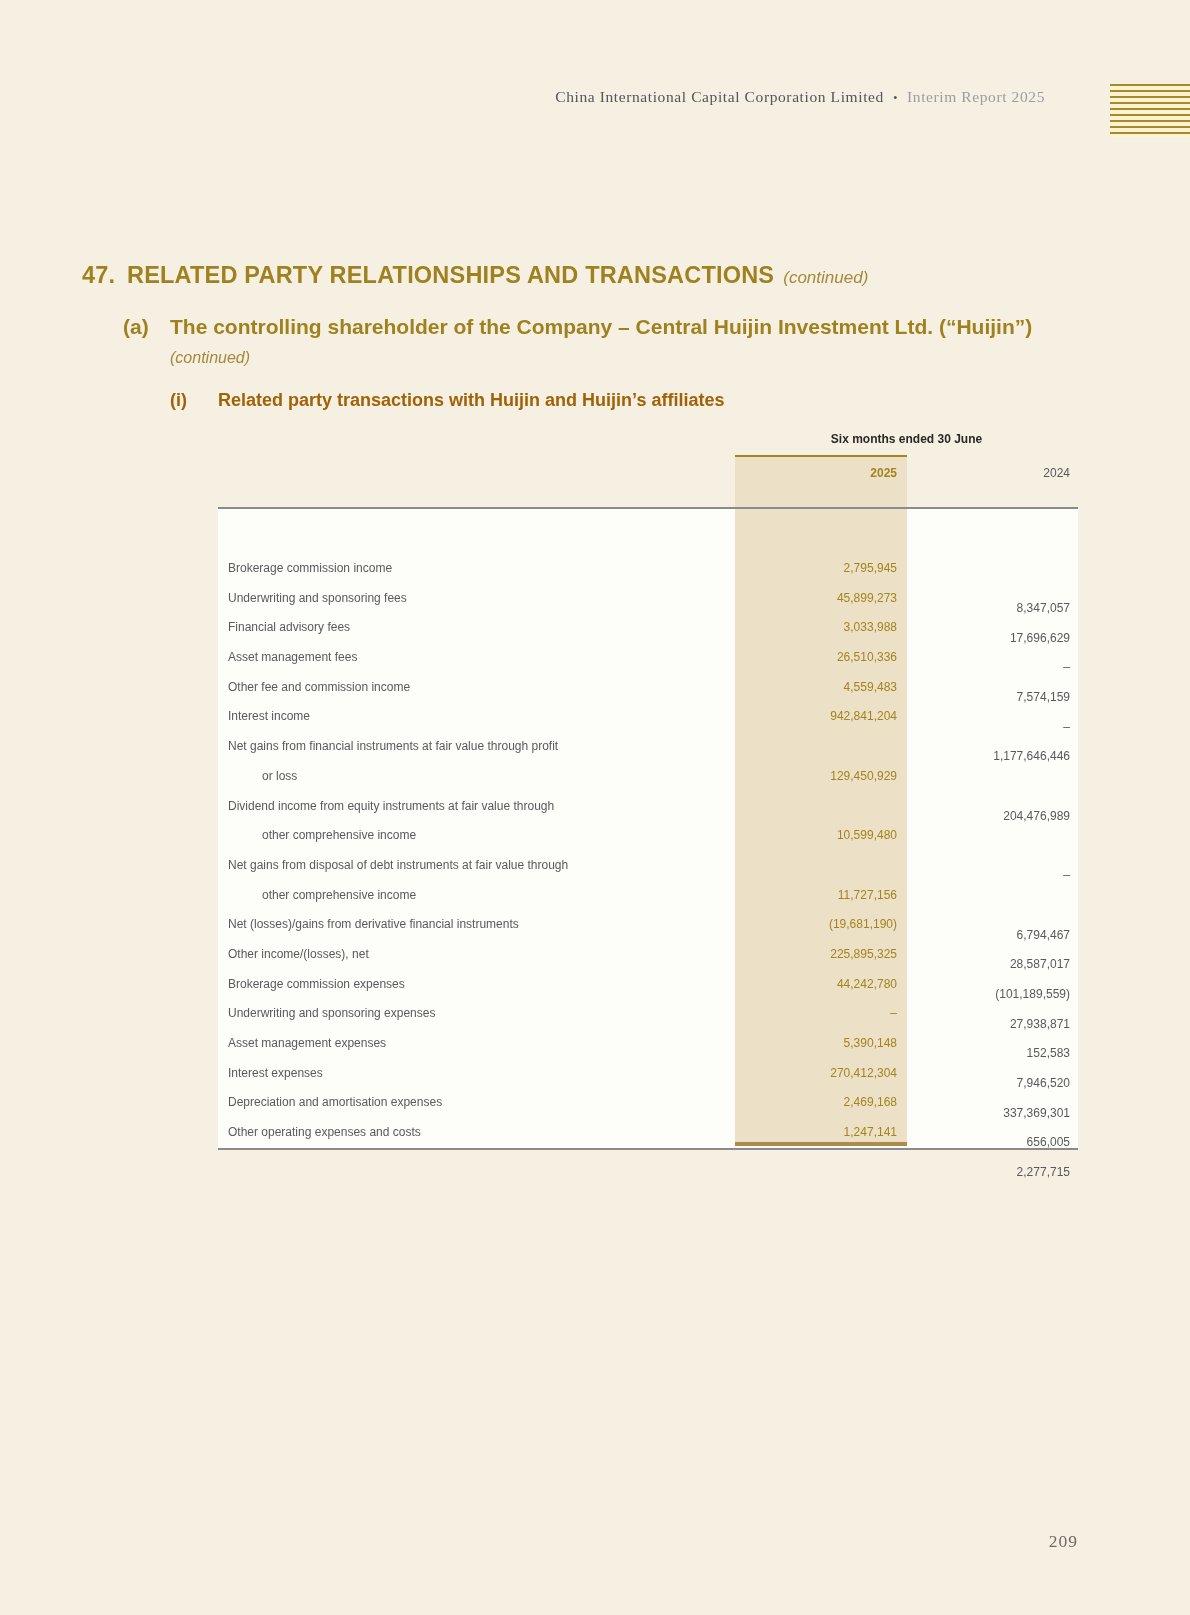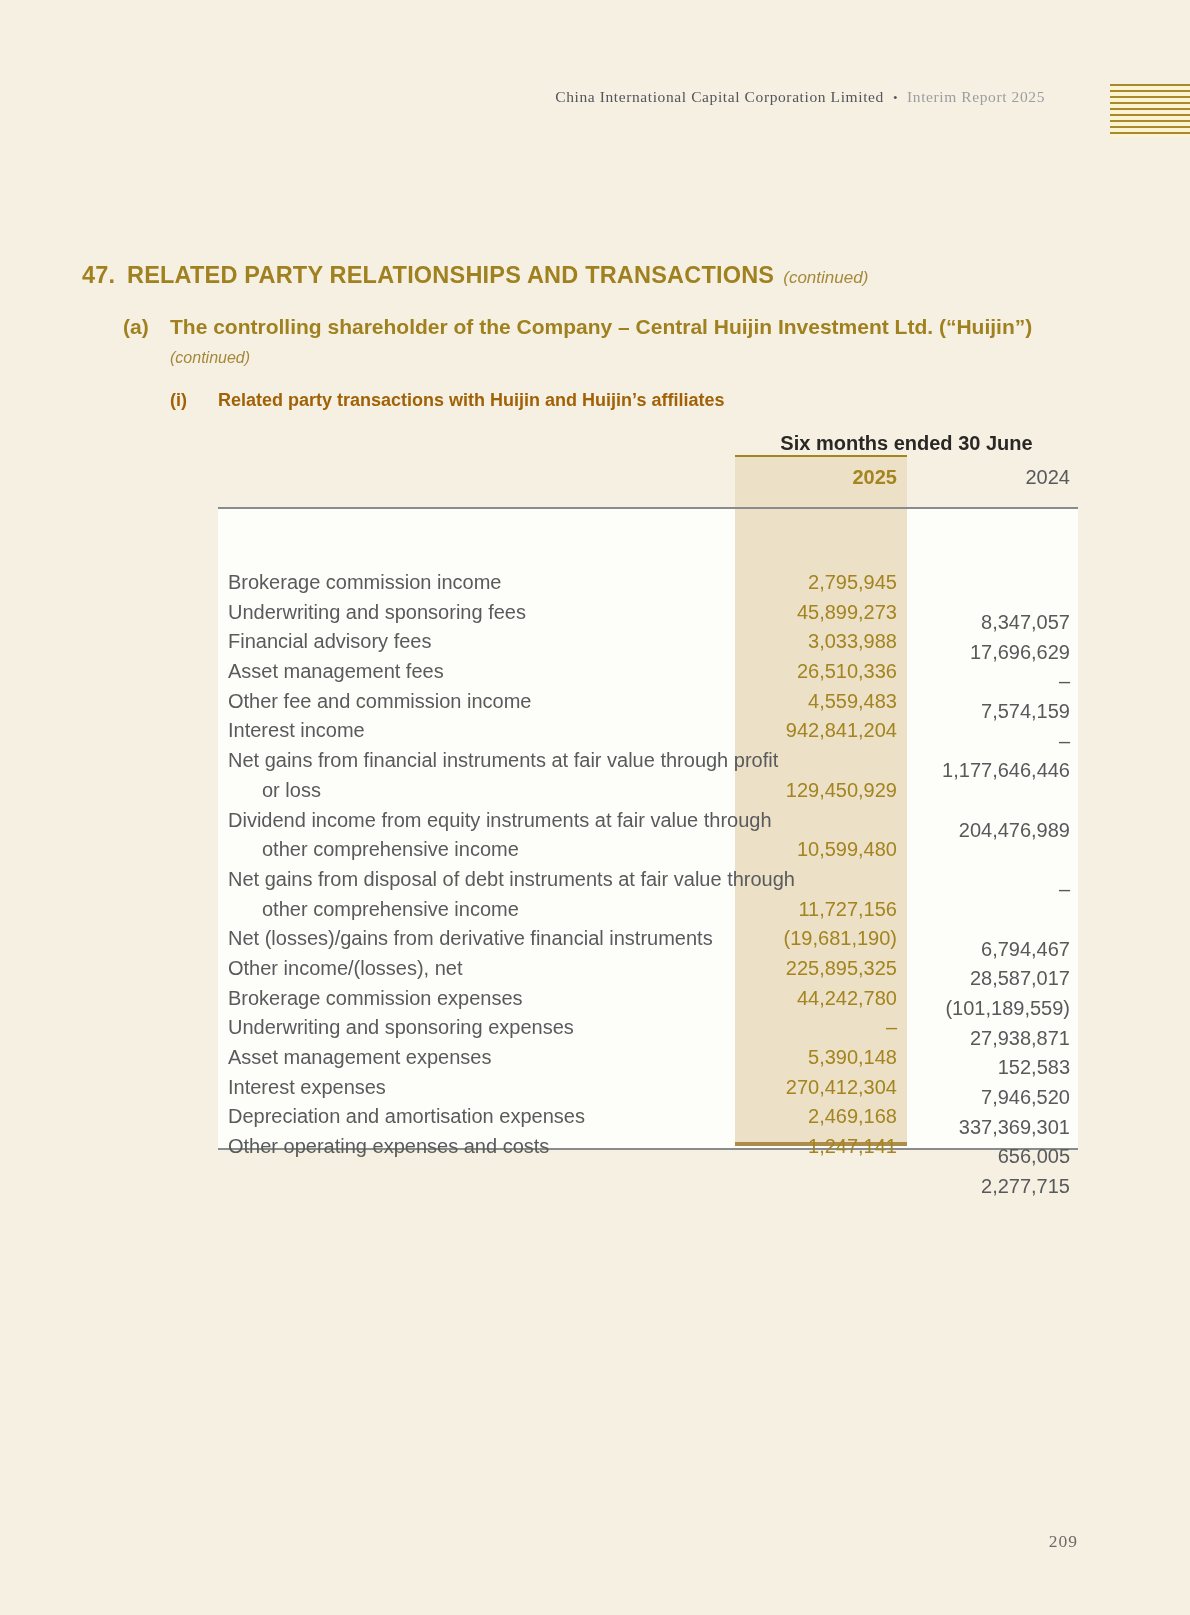--- a/index.html
+++ b/index.html
@@ -53,21 +53,21 @@
   }
   .h3 {
     position:absolute; left:170px; top:390px;
     font-size:18px; font-weight:bold; color:#a16207; white-space:nowrap;
   }
   .h3 .num { display:inline-block; width:48px; }
 
   
   .fintable {
     position:absolute; left:218px; top:430px;
-    width:860px; height:724px; font-size:20px;
+    width:860px; height:724px; font-size:12px;
   }
   .period-head {
     position:absolute; left:517px; top:2px; width:343px;
     text-align:center; font-weight:bold; color:#2a2825;
     white-space:nowrap; z-index:4;
   }
   .gold-rule {
     position:absolute; left:517px; top:25px; width:172px; height:2px;
     background:#a3841f; z-index:4;
   }
@@ -90,21 +90,21 @@
   }
   .rule-top {
     position:absolute; left:0; top:77px; width:860px; height:2px;
     background:#8a8b8d; z-index:3;
   }
   .rule-bottom {
     position:absolute; left:0; top:718px; width:860px; height:2px;
     background:#8a8b8d; z-index:3;
   }
   .table-rows {
-    position:absolute; left:0; top:93px; width:860px;
+    position:absolute; left:0; top:79px; width:860px;
     padding-top:45px; z-index:3;
   }
   .trow { position:relative; height:29.7px; line-height:29.7px; white-space:nowrap; }
   .trow .lab { position:absolute; left:10px; color:#595a5c; }
   .trow.indent .lab { left:44px; }
   .trow .v25 { position:absolute; right:181px; font-weight:normal; color:#a3841f; }
   .trow .v24 { position:absolute; right:8px; color:#58595b;margin-top:40px; }
 
   
   .page-number {

